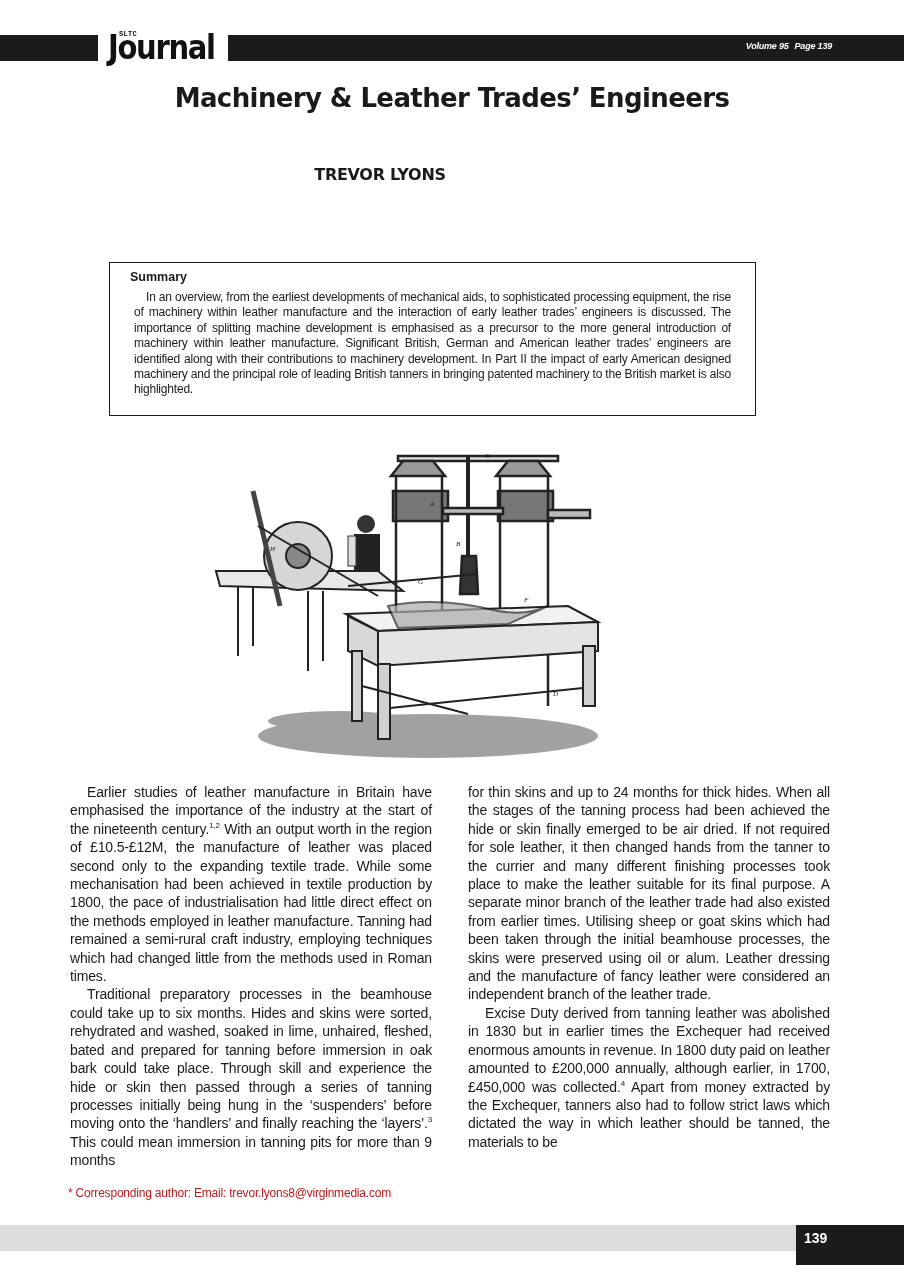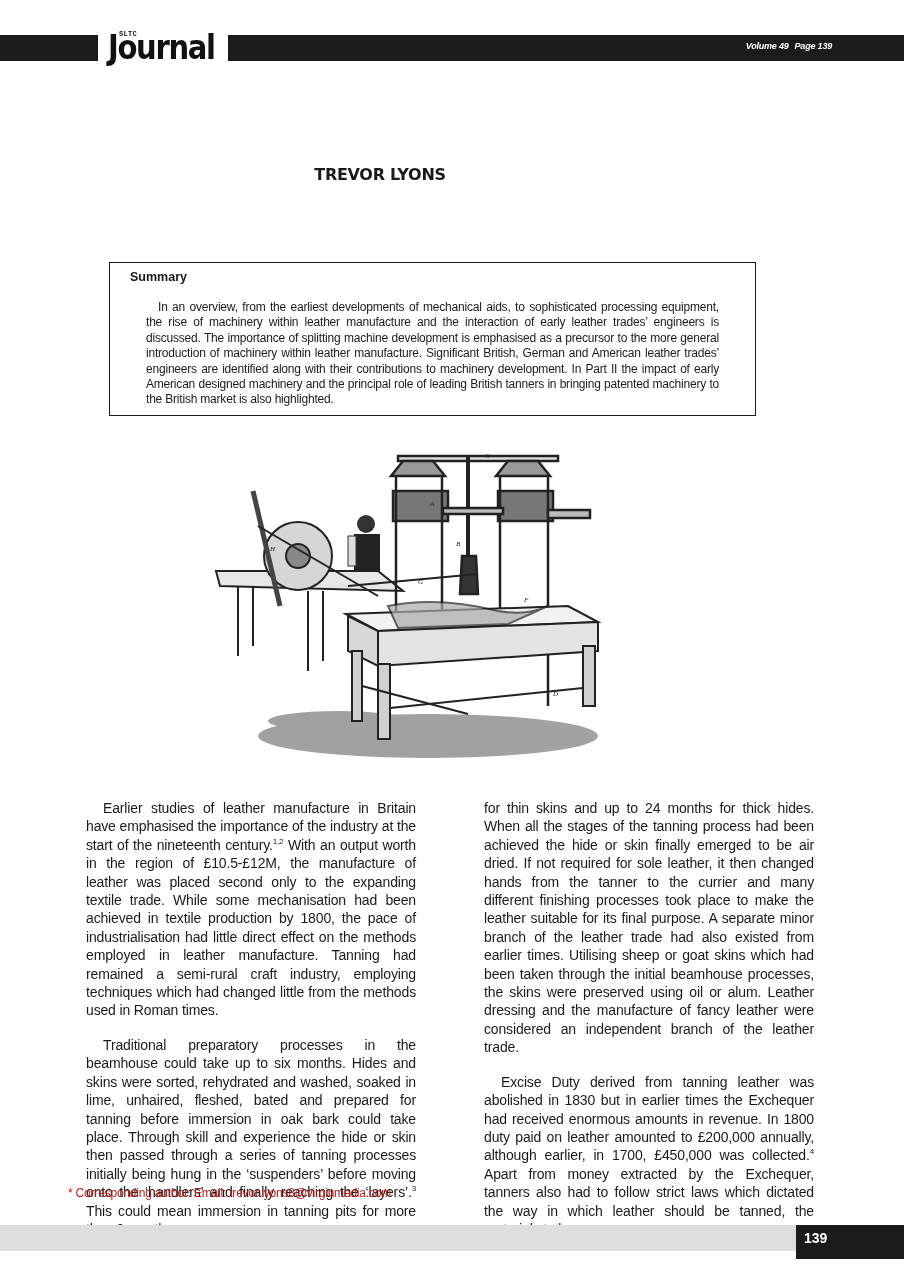--- a/index.html
+++ b/index.html
@@ -11,50 +11,51 @@
   .logo-sltc { position: absolute; left: 11px; top: 2px; font-family: Liberation Mono, monospace; font-size: 7px; font-weight: bold; letter-spacing: 0.3px; color: #111; }
   .logo-word { position: absolute; left: 0; top: 0; font-family: "DejaVu Sans", sans-serif; font-weight: bold; font-size: 33px; letter-spacing: -1.5px; color: #111; line-height: 40px; transform: scaleX(0.88); transform-origin: left; }
   .vol { position: absolute; right: 72px; top: 41px; color: #ffffff; font-size: 9px; font-style: italic; font-weight: bold; letter-spacing: -0.2px; }
   .vol span + span { margin-left: 6px; }
 
   .title { position: absolute; left: 0; width: 904px; top: 82px; text-align: center; font-family: "DejaVu Sans", sans-serif; font-weight: bold; font-size: 26px; line-height: 32px; color: #1a1a1a; letter-spacing: -0.6px; }
   .author { position: absolute; left: 0; width: 760px; top: 165px; text-align: center; font-family: "DejaVu Sans", sans-serif; font-weight: bold; font-size: 16px; color: #1a1a1a; letter-spacing: -0.3px; }
 
   .summary { position: absolute; left: 109px; top: 262px; width: 647px; height: 154px; border: 1.5px solid #1a1a1a; box-sizing: border-box; padding: 7px 20px 0 20px; }
   .summary h3 { margin: 0 0 6px 0; font-size: 12.5px; font-weight: bold; }
-  .summary p { margin: 16px; font-size: 12px; line-height: 15.4px; text-align: justify; text-indent: 12px; letter-spacing: -0.2px; }
+  .summary p { margin: 4px; font-size: 12px; line-height: 15.4px; text-align: justify; text-indent: 12px; letter-spacing: -0.2px; }
 
   .figure { position: absolute; left: 208px; top: 446px; width: 404px; height: 318px; }
 
   .col { position: absolute; top: 783px; width: 362px; font-size: 14px; line-height: 18.4px; text-align: justify; letter-spacing: -0.15px; }
   .col.left { left: 70px; }
   .col.right { left: 468px; }
-  .col p { margin: 16px; text-indent: 17px; }
+  .col p { margin: 0; text-indent: 17px; }
   .col p.noindent { text-indent: 0; }
   sup { font-size: 8px; line-height: 0; vertical-align: 6px; }
 
   .footnote { position: absolute; left: 68px; top: 1186px; font-size: 12px; color: #b91c1c; letter-spacing: -0.2px; }
 
   .foot-bar { position: absolute; left: 0; top: 1225px; width: 796px; height: 26px; background: #dddddd; }
-  .page-box { position: absolute; left: 796px; top: 1225px; width: 108px; height: 34px; background: #1b1b1b; color: #ffffff; font-weight: bold; font-size: 14px; line-height: 26px; padding-left: 8px; box-sizing: border-box; }
+  .page-box { position: absolute; left: 796px; top: 1225px; width: 108px; height: 40px; background: #1b1b1b; color: #ffffff; font-weight: bold; font-size: 14px; line-height: 26px; padding-left: 8px; box-sizing: border-box; }
 </style>
 </head>
 <body>
 
 <div class="hdr-bar-left"></div>
 <div class="logo">
   <span class="logo-word">Journal</span>
   <span class="logo-sltc">SLTC</span>
 </div>
 <div class="hdr-bar-right"></div>
 <div class="vol">
-  <span>Volume 49</span><span>Page 139</span>
+  <span>Volume 95</span><span>Page 139</span>
 </div>
 
 <div class="title">
+  <div>Machinery &amp; Leather Trades’ Engineers</div>
 </div>
 <div class="author">TREVOR LYONS</div>
 
 <div class="summary">
   <h3>Summary</h3>
   <p>In an overview, from the earliest developments of mechanical aids, to sophisticated processing equipment, the rise of machinery within leather manufacture and the interaction of early leather trades’ engineers is discussed. The importance of splitting machine development is emphasised as a precursor to the more general introduction of machinery within leather manufacture. Significant British, German and American leather trades’ engineers are identified along with their contributions to machinery development. In Part II the impact of early American designed machinery and the principal role of leading British tanners in bringing patented machinery to the British market is also highlighted.</p>
 </div>
 
 <div class="figure">
   <svg width="404" height="318" viewBox="0 0 404 318">

